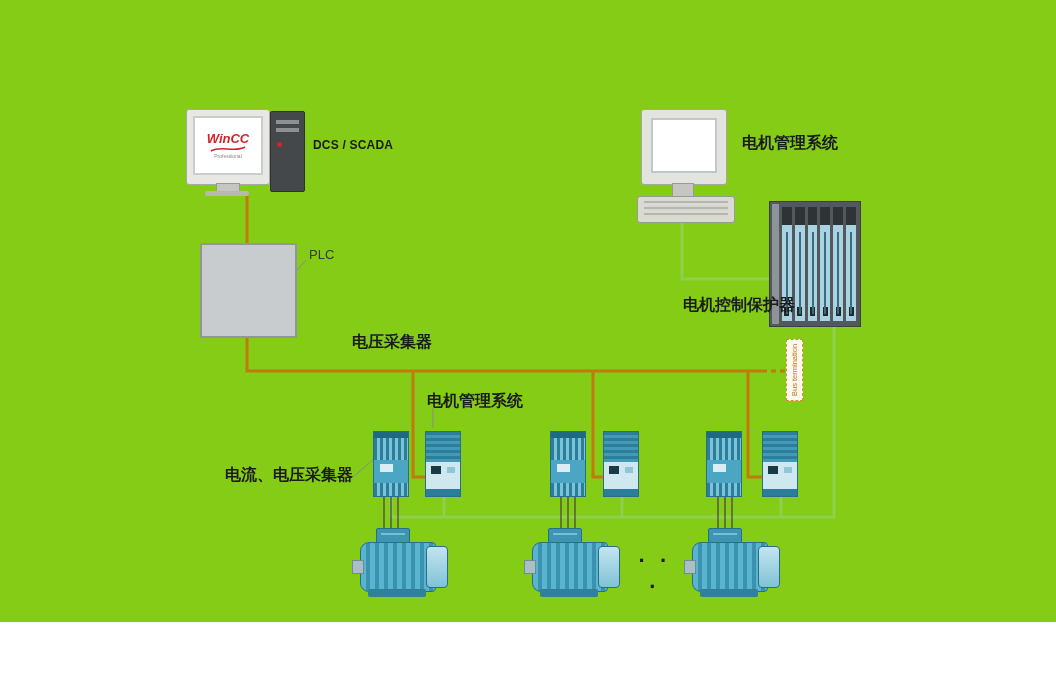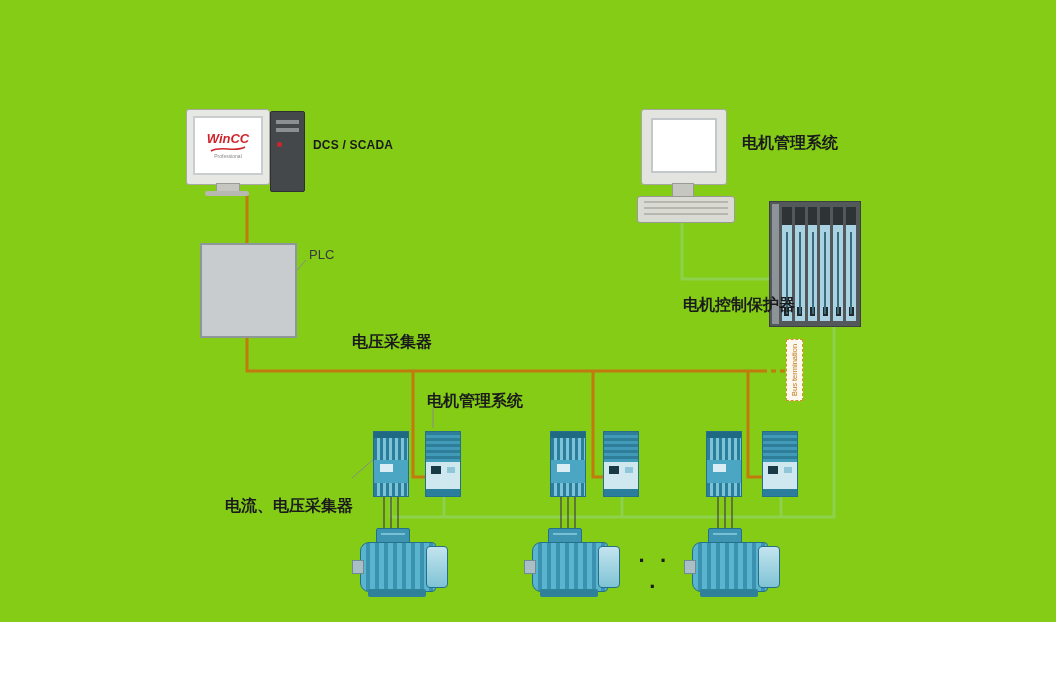--- a/index.html
+++ b/index.html
@@ -147,21 +147,21 @@
       <div class="module"></div>
       <div class="module"></div>
       <div class="module"></div>
     </div>
   </div>
   <div class="label" style="left:683px;top:295px;">电机控制保护器</div>
 
   <div class="bus-term">Bus termination</div>
 
   <div class="label" style="left:427px;top:391px;">电机管理系统</div>
-  <div class="label" style="left:225px;top:496px;">电流、电压采集器</div>
+  <div class="label" style="left:225px;top:465px;">电流、电压采集器</div>
 
   <div class="dev collector" style="left:373px;top:431px;">
     <div class="d-cap"></div>
     <div class="d-stripes"></div>
     <div class="d-mid"></div>
     <div class="d-stripes short"></div>
   </div>
   <div class="dev protector" style="left:425px;top:431px;">
     <div class="p-top"></div>
     <div class="p-bottom"></div>

